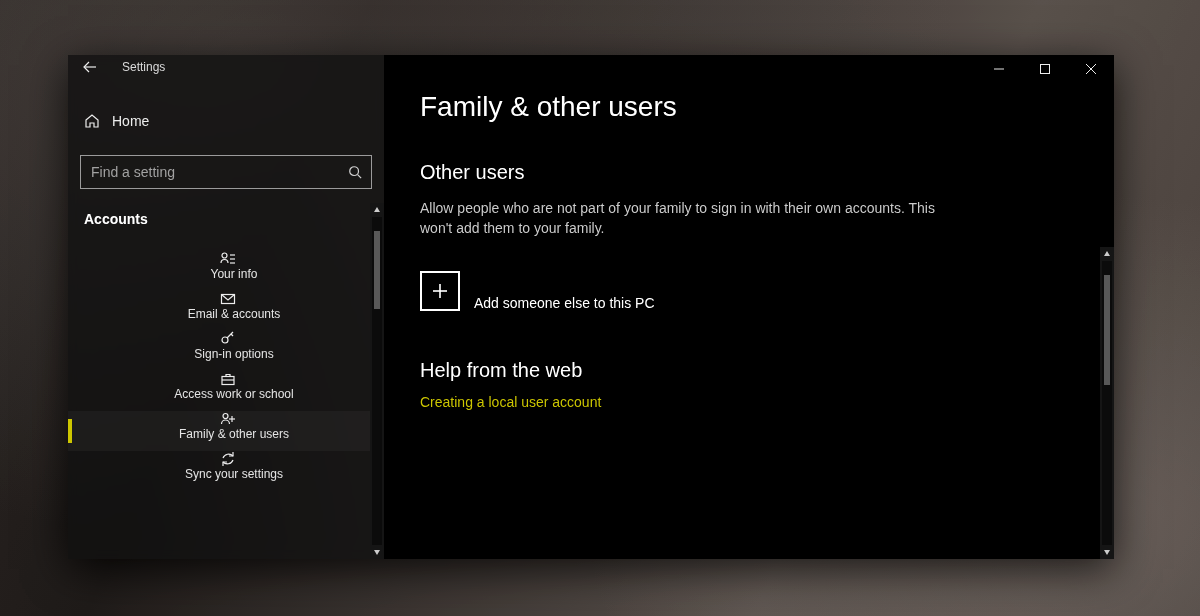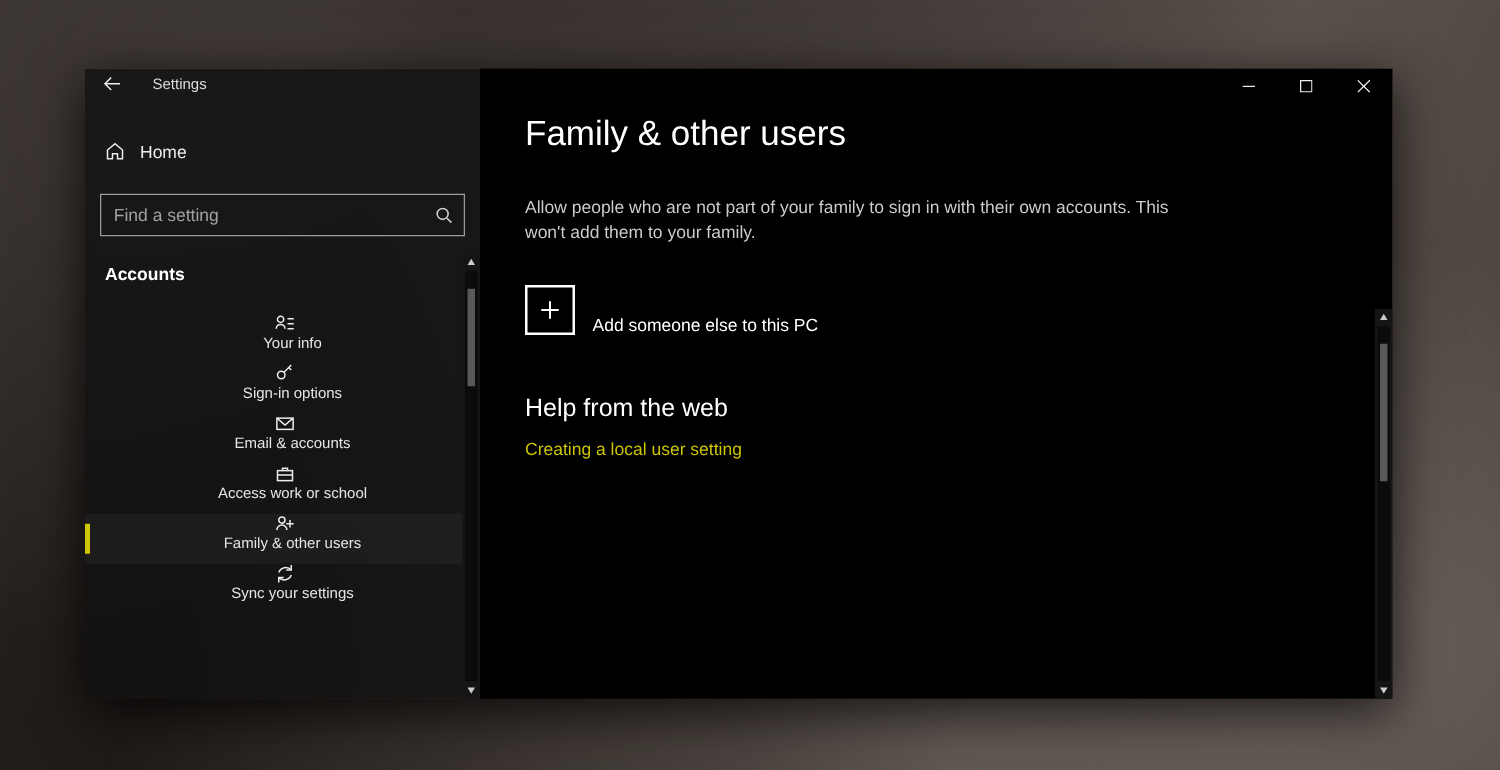--- a/index.html
+++ b/index.html
@@ -327,35 +327,35 @@
                 <line x1="10" y1="4" x2="15" y2="4"></line>
                 <line x1="10" y1="8" x2="15" y2="8"></line>
                 <line x1="10" y1="12" x2="15" y2="12"></line>
               </svg>
             </span>
             <span>Your info</span>
           </div>
           <div class="nav-item">
             <span class="icon-slot">
               <svg width="16" height="16" viewBox="0 0 16 16" fill="none" stroke="#e8e8e8" stroke-width="1.2">
+                <rect x="1.5" y="3.5" width="13" height="9"></rect>
+                <polyline points="1.5,3.5 8,9 14.5,3.5"></polyline>
+              </svg>
+            </span>
+            <span>Email &amp; accounts</span>
+          </div>
+          <div class="nav-item">
+            <span class="icon-slot">
+              <svg width="16" height="16" viewBox="0 0 16 16" fill="none" stroke="#e8e8e8" stroke-width="1.2">
                 <circle cx="5" cy="9" r="3"></circle>
                 <line x1="7" y1="7" x2="13" y2="1"></line>
                 <line x1="11" y1="3" x2="13" y2="5"></line>
               </svg>
             </span>
             <span>Sign-in options</span>
-          </div>
-          <div class="nav-item">
-            <span class="icon-slot">
-              <svg width="16" height="16" viewBox="0 0 16 16" fill="none" stroke="#e8e8e8" stroke-width="1.2">
-                <rect x="1.5" y="3.5" width="13" height="9"></rect>
-                <polyline points="1.5,3.5 8,9 14.5,3.5"></polyline>
-              </svg>
-            </span>
-            <span>Email &amp; accounts</span>
           </div>
           <div class="nav-item">
             <span class="icon-slot">
               <svg width="16" height="16" viewBox="0 0 16 16" fill="none" stroke="#e8e8e8" stroke-width="1.2">
                 <rect x="2" y="5.5" width="12" height="8"></rect>
                 <path d="M6 5.5V3.5h4v2"></path>
                 <line x1="2" y1="9" x2="14" y2="9"></line>
               </svg>
             </span>
             <span>Access work or school</span>
@@ -421,37 +421,38 @@
               <line x1="10" y1="0" x2="0" y2="10"></line>
             </svg>
         </div>
       </div>
 
       <div class="page-title">Family &amp; other users</div>
 
       <div class="scroll-area">
         <div class="inner-scroll">
 
+          <div class="section-heading">Other users</div>
           <div class="section-body">Allow people who are not part of your family to sign in with their own accounts. This won't add them to your family.</div>
 
           <div class="add-row">
             <div class="plus-box">
               <svg width="20" height="20" viewBox="0 0 20 20" stroke="#fff" stroke-width="1.6">
                 <line x1="10" y1="3" x2="10" y2="17"></line>
                 <line x1="3" y1="10" x2="17" y2="10"></line>
               </svg>
             </div>
             <span>Add someone else to this PC</span>
           </div>
 
 
           <div class="help-section">
             <div class="section-heading">Help from the web</div>
             <div id="help-links">
-                <div class="help-link">Creating a local user setting</div>
+                <div class="help-link">Creating a local user account</div>
               </div>
           </div>
 
         </div>
 
         <div class="sb right-sb">
           <div class="up">
             <svg width="8" height="8" viewBox="0 0 8 8">
                 <polygon points="4,1 7,6 1,6" fill="#c8c8c8"></polygon>
               </svg>

